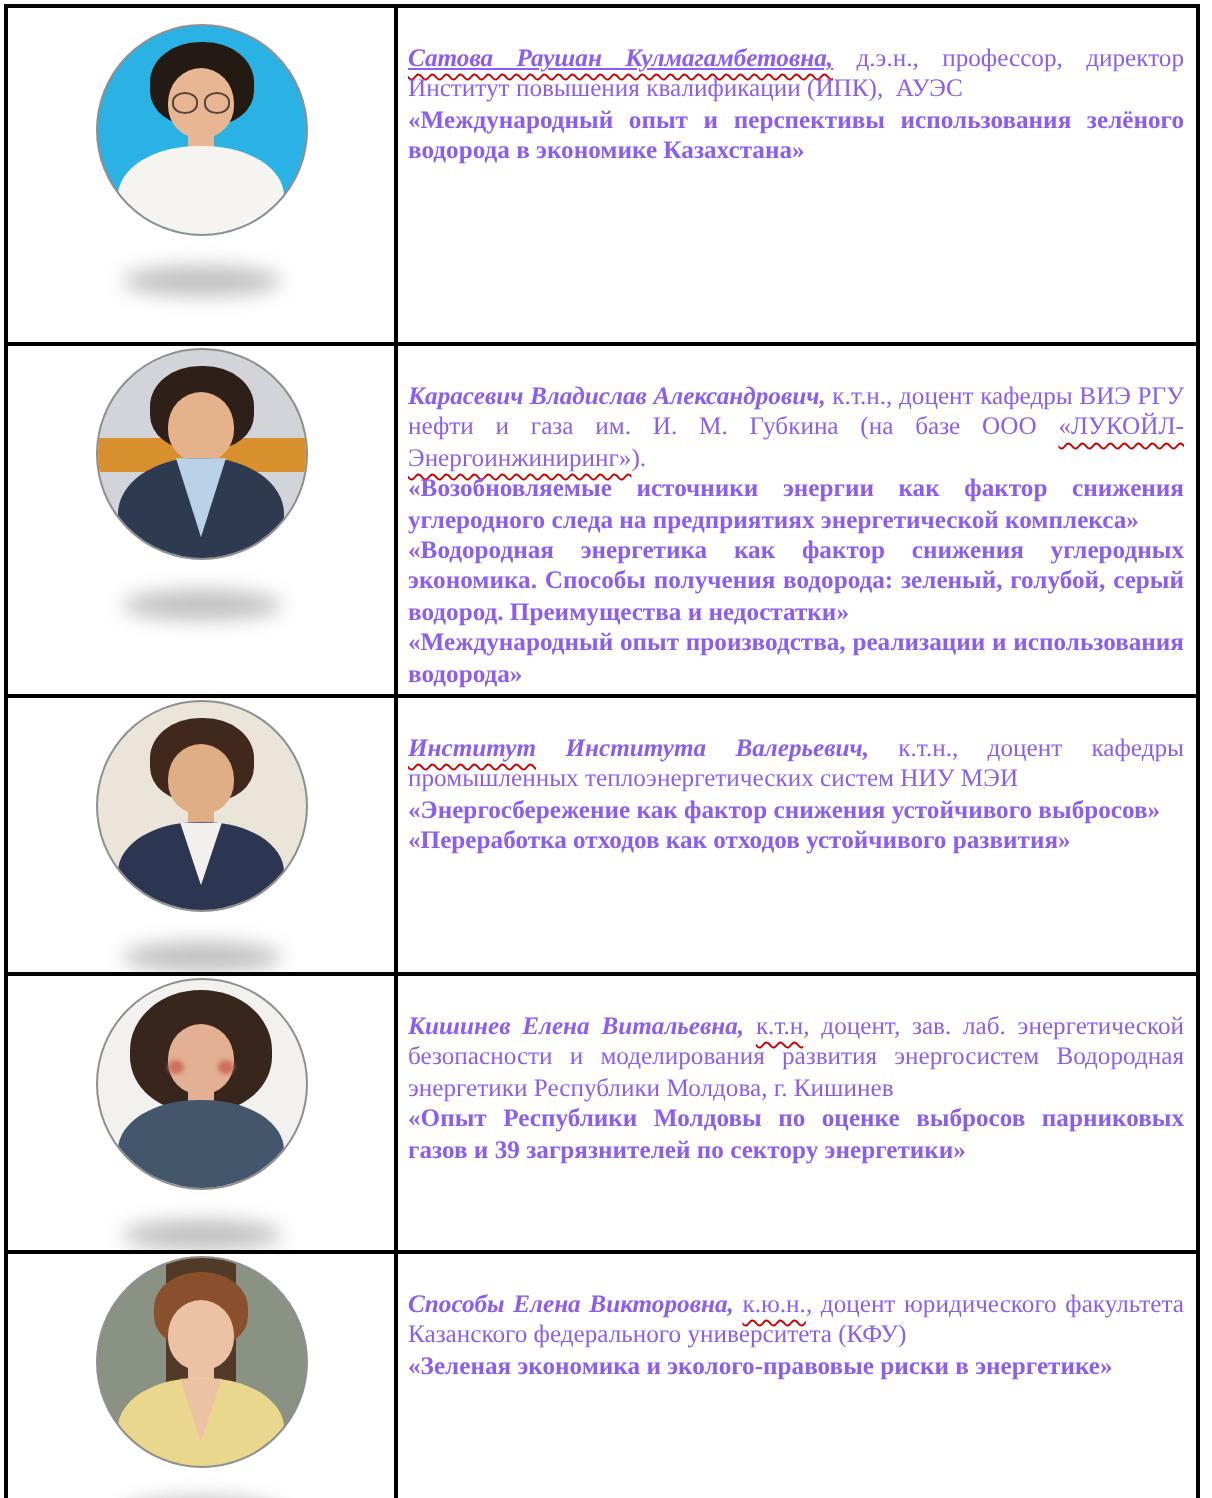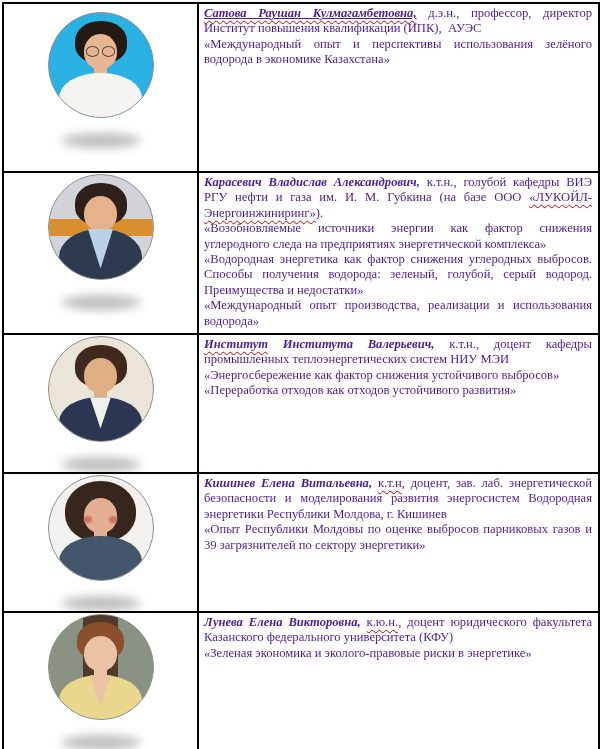--- a/index.html
+++ b/index.html
@@ -1,22 +1,22 @@
 <!DOCTYPE html>
 <html><head>
 <meta charset="utf-8">
 <style>
   html,body{margin:0;padding:0;background:#fff;}
   .page{width:606px;height:749px;background:#fff;overflow:hidden;font-family:"Liberation Serif","DejaVu Serif",serif;}
   table.doc{border-collapse:collapse;table-layout:fixed;width:598px;margin:2px 0 0 2px;}
   td{border:2px solid #000;vertical-align:top;padding:0;overflow:hidden;}
   .photo-cell{width:193px;}
-  .text-cell{padding:2px 6px 2px 5px;font-size:12.6px;line-height:15.4px;color:#4c1d95;}
+  .text-cell{padding:18px 6px 2px 5px;font-size:12.6px;line-height:15.4px;color:#8b5cf6;}
   .para,.topic{margin:0;text-align:justify;}
-  .topic{font-weight:normal;}
+  .topic{font-weight:bold;}
   .name{font-weight:bold;font-style:italic;}
   .solid-u{text-decoration:underline;text-decoration-thickness:1px;}
   .sq{text-decoration-line:underline;text-decoration-style:wavy;text-decoration-color:#cc0000;text-decoration-thickness:1px;text-underline-offset:3px;}
   
   .photo-wrap{padding-top:8px;}
   .photo-wrap.tight{padding-top:1px;}
   .photo-circle{position:relative;width:104px;height:104px;margin:0 auto;border-radius:50%;overflow:hidden;border:1px solid #8f8f8f;background:var(--bg,#ddd);}
   .av-band{position:absolute;left:-2%;right:-2%;top:42%;height:17%;background:var(--band,transparent);}
   .av-door{position:absolute;top:-2%;height:64%;left:33%;width:34%;background:var(--door,transparent);}
   .av-hair{position:absolute;top:8%;left:25%;width:50%;height:40%;border-radius:48% 48% 42% 42%;background:var(--hair,#222);}
@@ -75,23 +75,23 @@
         <div class="av-hair"></div>
         <div class="av-face"></div>
         <div class="av-neck"></div>
         <div class="av-body"></div>
         <div class="av-vee"></div>
       </div>
       <div class="photo-shadow"></div>
     </div>
   </td>
   <td class="text-cell">
-    <p class="para"><span class="name">Карасевич Владислав Александрович,</span><span> к.т.н., голубой кафедры ВИЭ РГУ нефти и газа им. И. М. Губкина (на базе ООО </span><span class="sq">«ЛУКОЙЛ-Энергоинжиниринг»</span><span>).</span></p>
+    <p class="para"><span class="name">Карасевич Владислав Александрович,</span><span> к.т.н., доцент кафедры ВИЭ РГУ нефти и газа им. И. М. Губкина (на базе ООО </span><span class="sq">«ЛУКОЙЛ-Энергоинжиниринг»</span><span>).</span></p>
     <p class="topic">«Возобновляемые источники энергии как фактор снижения углеродного следа на предприятиях энергетической комплекса»</p>
-    <p class="topic">«Водородная энергетика как фактор снижения углеродных выбросов. Способы получения водорода: зеленый, голубой, серый водород. Преимущества и недостатки»</p>
+    <p class="topic">«Водородная энергетика как фактор снижения углеродных экономика. Способы получения водорода: зеленый, голубой, серый водород. Преимущества и недостатки»</p>
     <p class="topic">«Международный опыт производства, реализации и использования водорода»</p>
   </td>
 </tr>
 
 <tr>
   <td class="photo-cell" style="height:132px;">
     <div class="photo-wrap tight">
       <div class="photo-circle p3" style="--bg: #eae5d8; --hair: #40291c; --skin: #dfae85; --suit: #2c3552; --shirt: #f2f0ec;">
         <div class="av-hair"></div>
         <div class="av-face"></div>
@@ -136,20 +136,20 @@
         <div class="av-hair"></div>
         <div class="av-face"></div>
         <div class="av-neck"></div>
         <div class="av-body"></div>
         <div class="av-vee"></div>
       </div>
       <div class="photo-shadow"></div>
     </div>
   </td>
   <td class="text-cell">
-    <p class="para"><span class="name">Лунева Елена Викторовна,</span><span> </span><span class="sq">к.ю.н.</span><span>, доцент юридического факультета Казанского федерального университета (КФУ)</span></p>
+    <p class="para"><span class="name">Способы Елена Викторовна,</span><span> </span><span class="sq">к.ю.н.</span><span>, доцент юридического факультета Казанского федерального университета (КФУ)</span></p>
     <p class="topic">«Зеленая экономика и эколого-правовые риски в энергетике»</p>
   </td>
 </tr>
 
 </tbody>
     </table>
 </div>
 
 </body></html>

